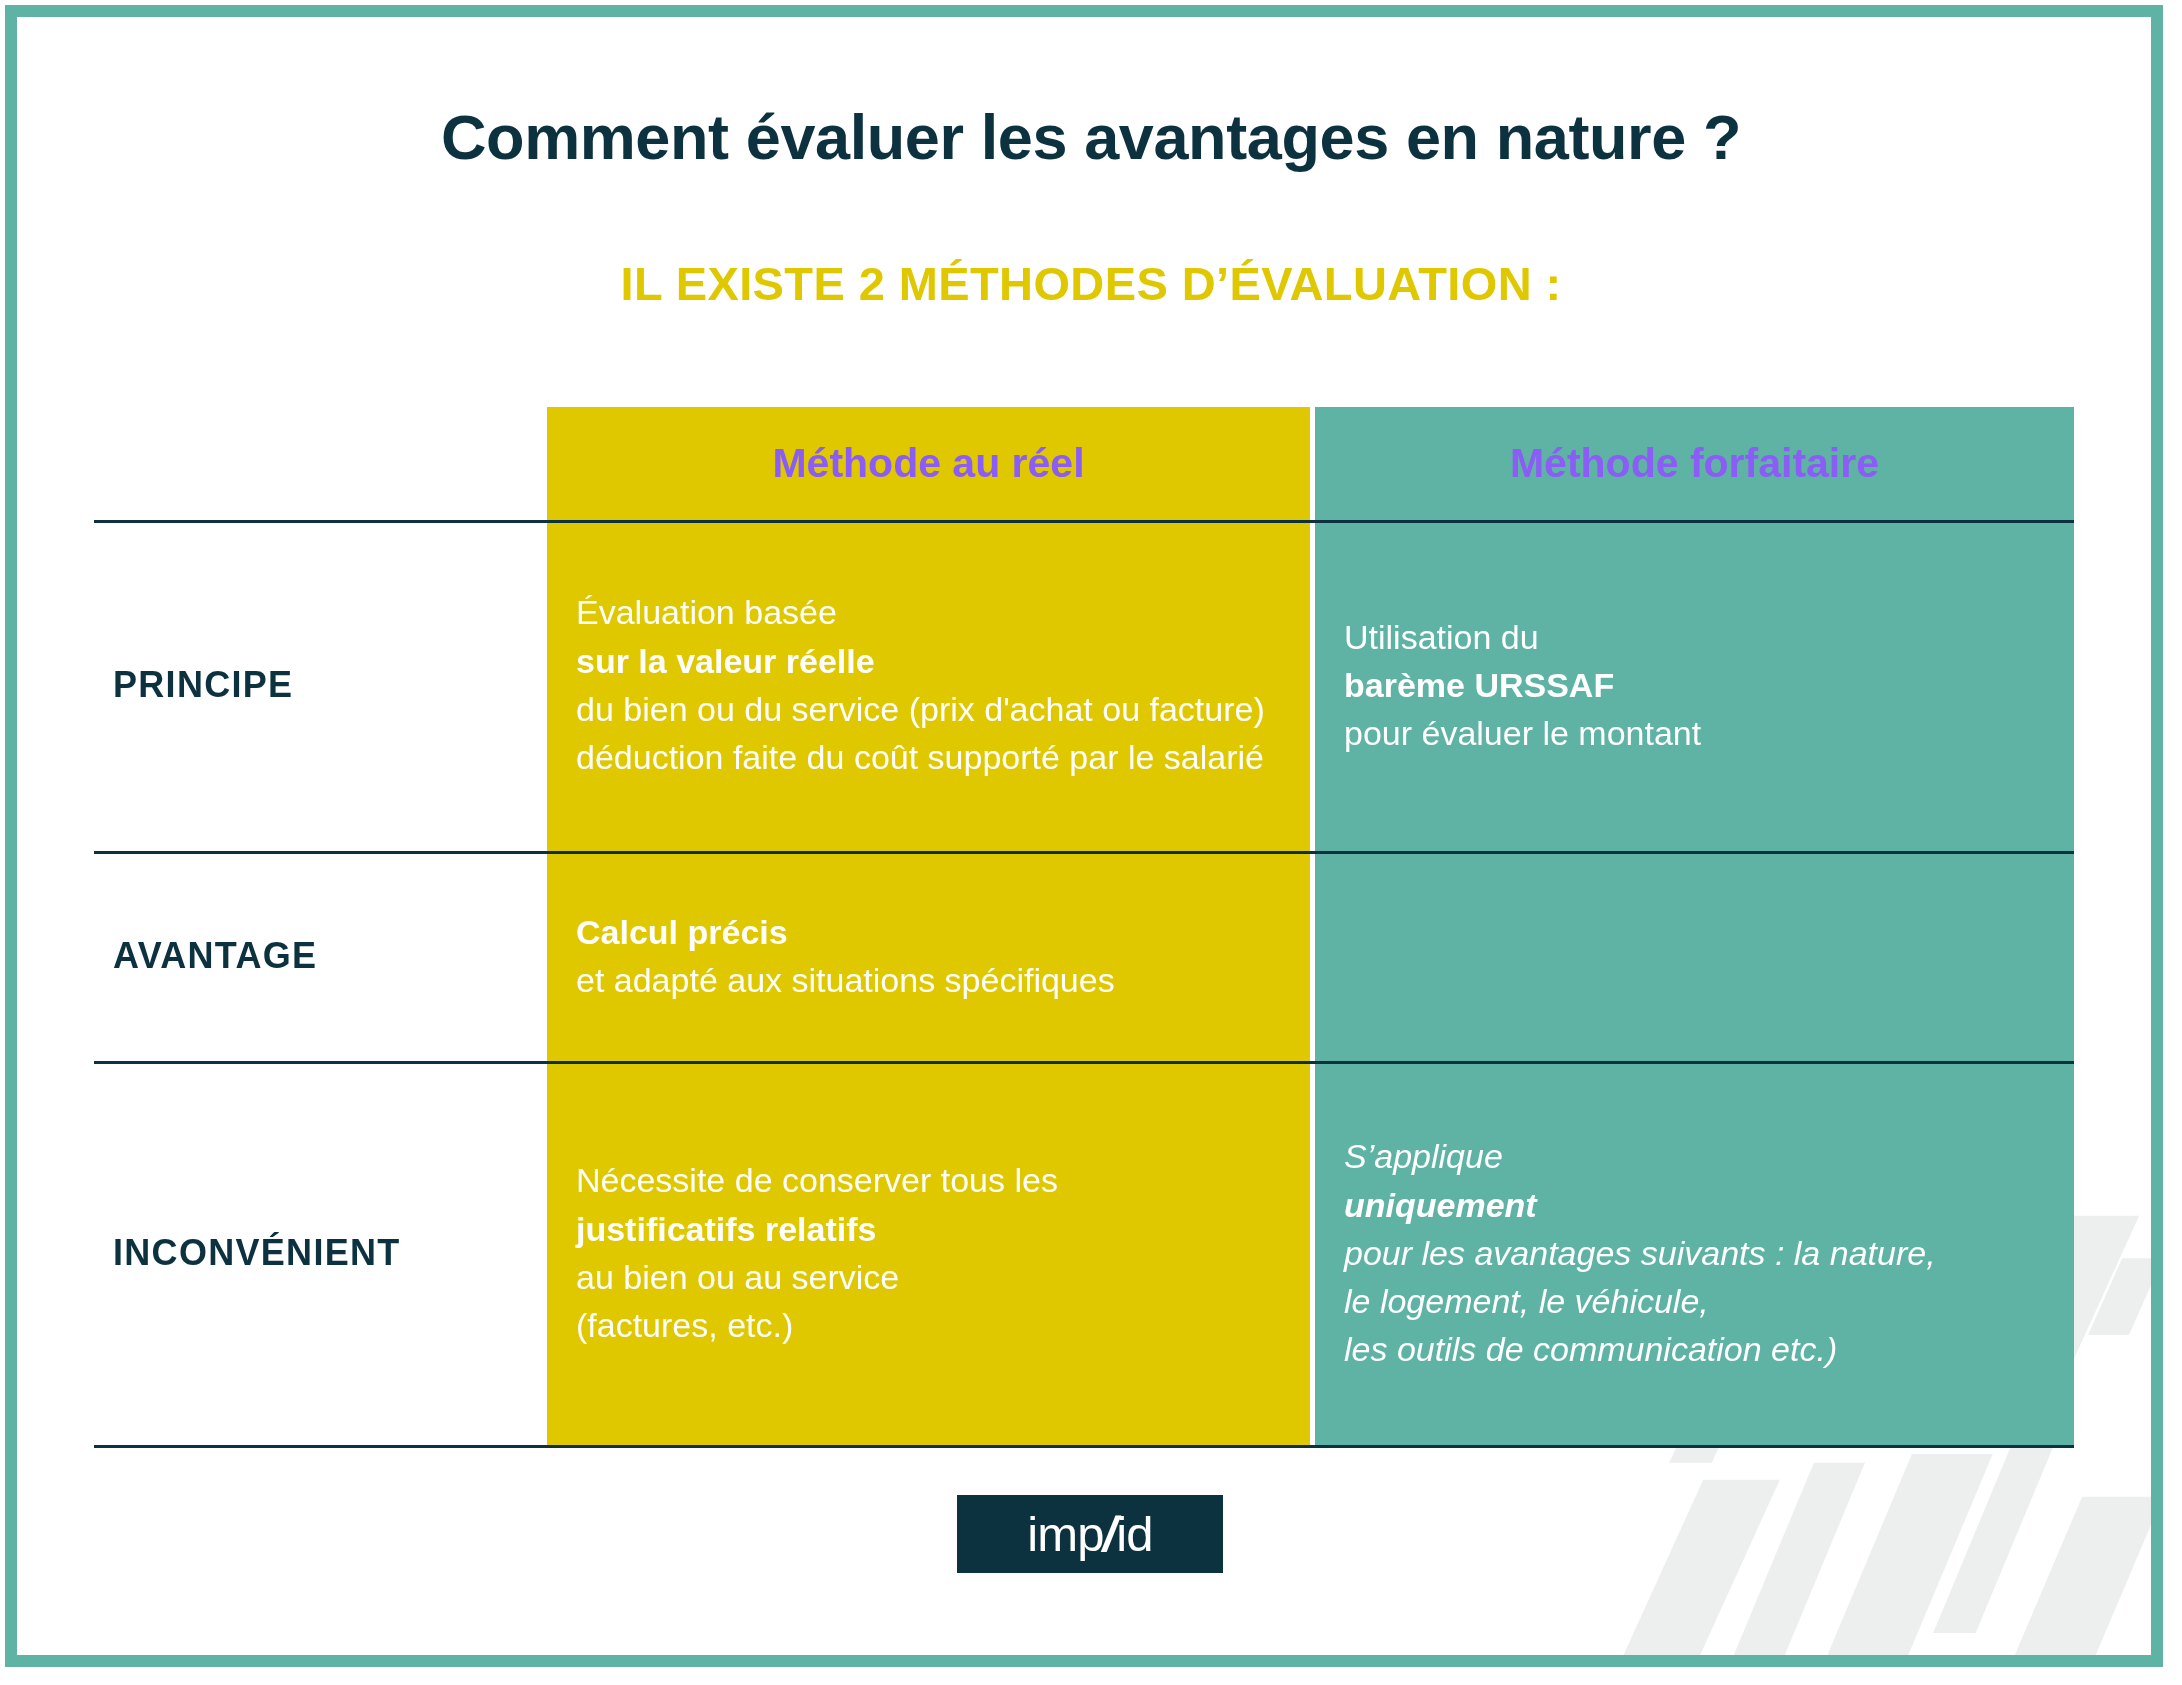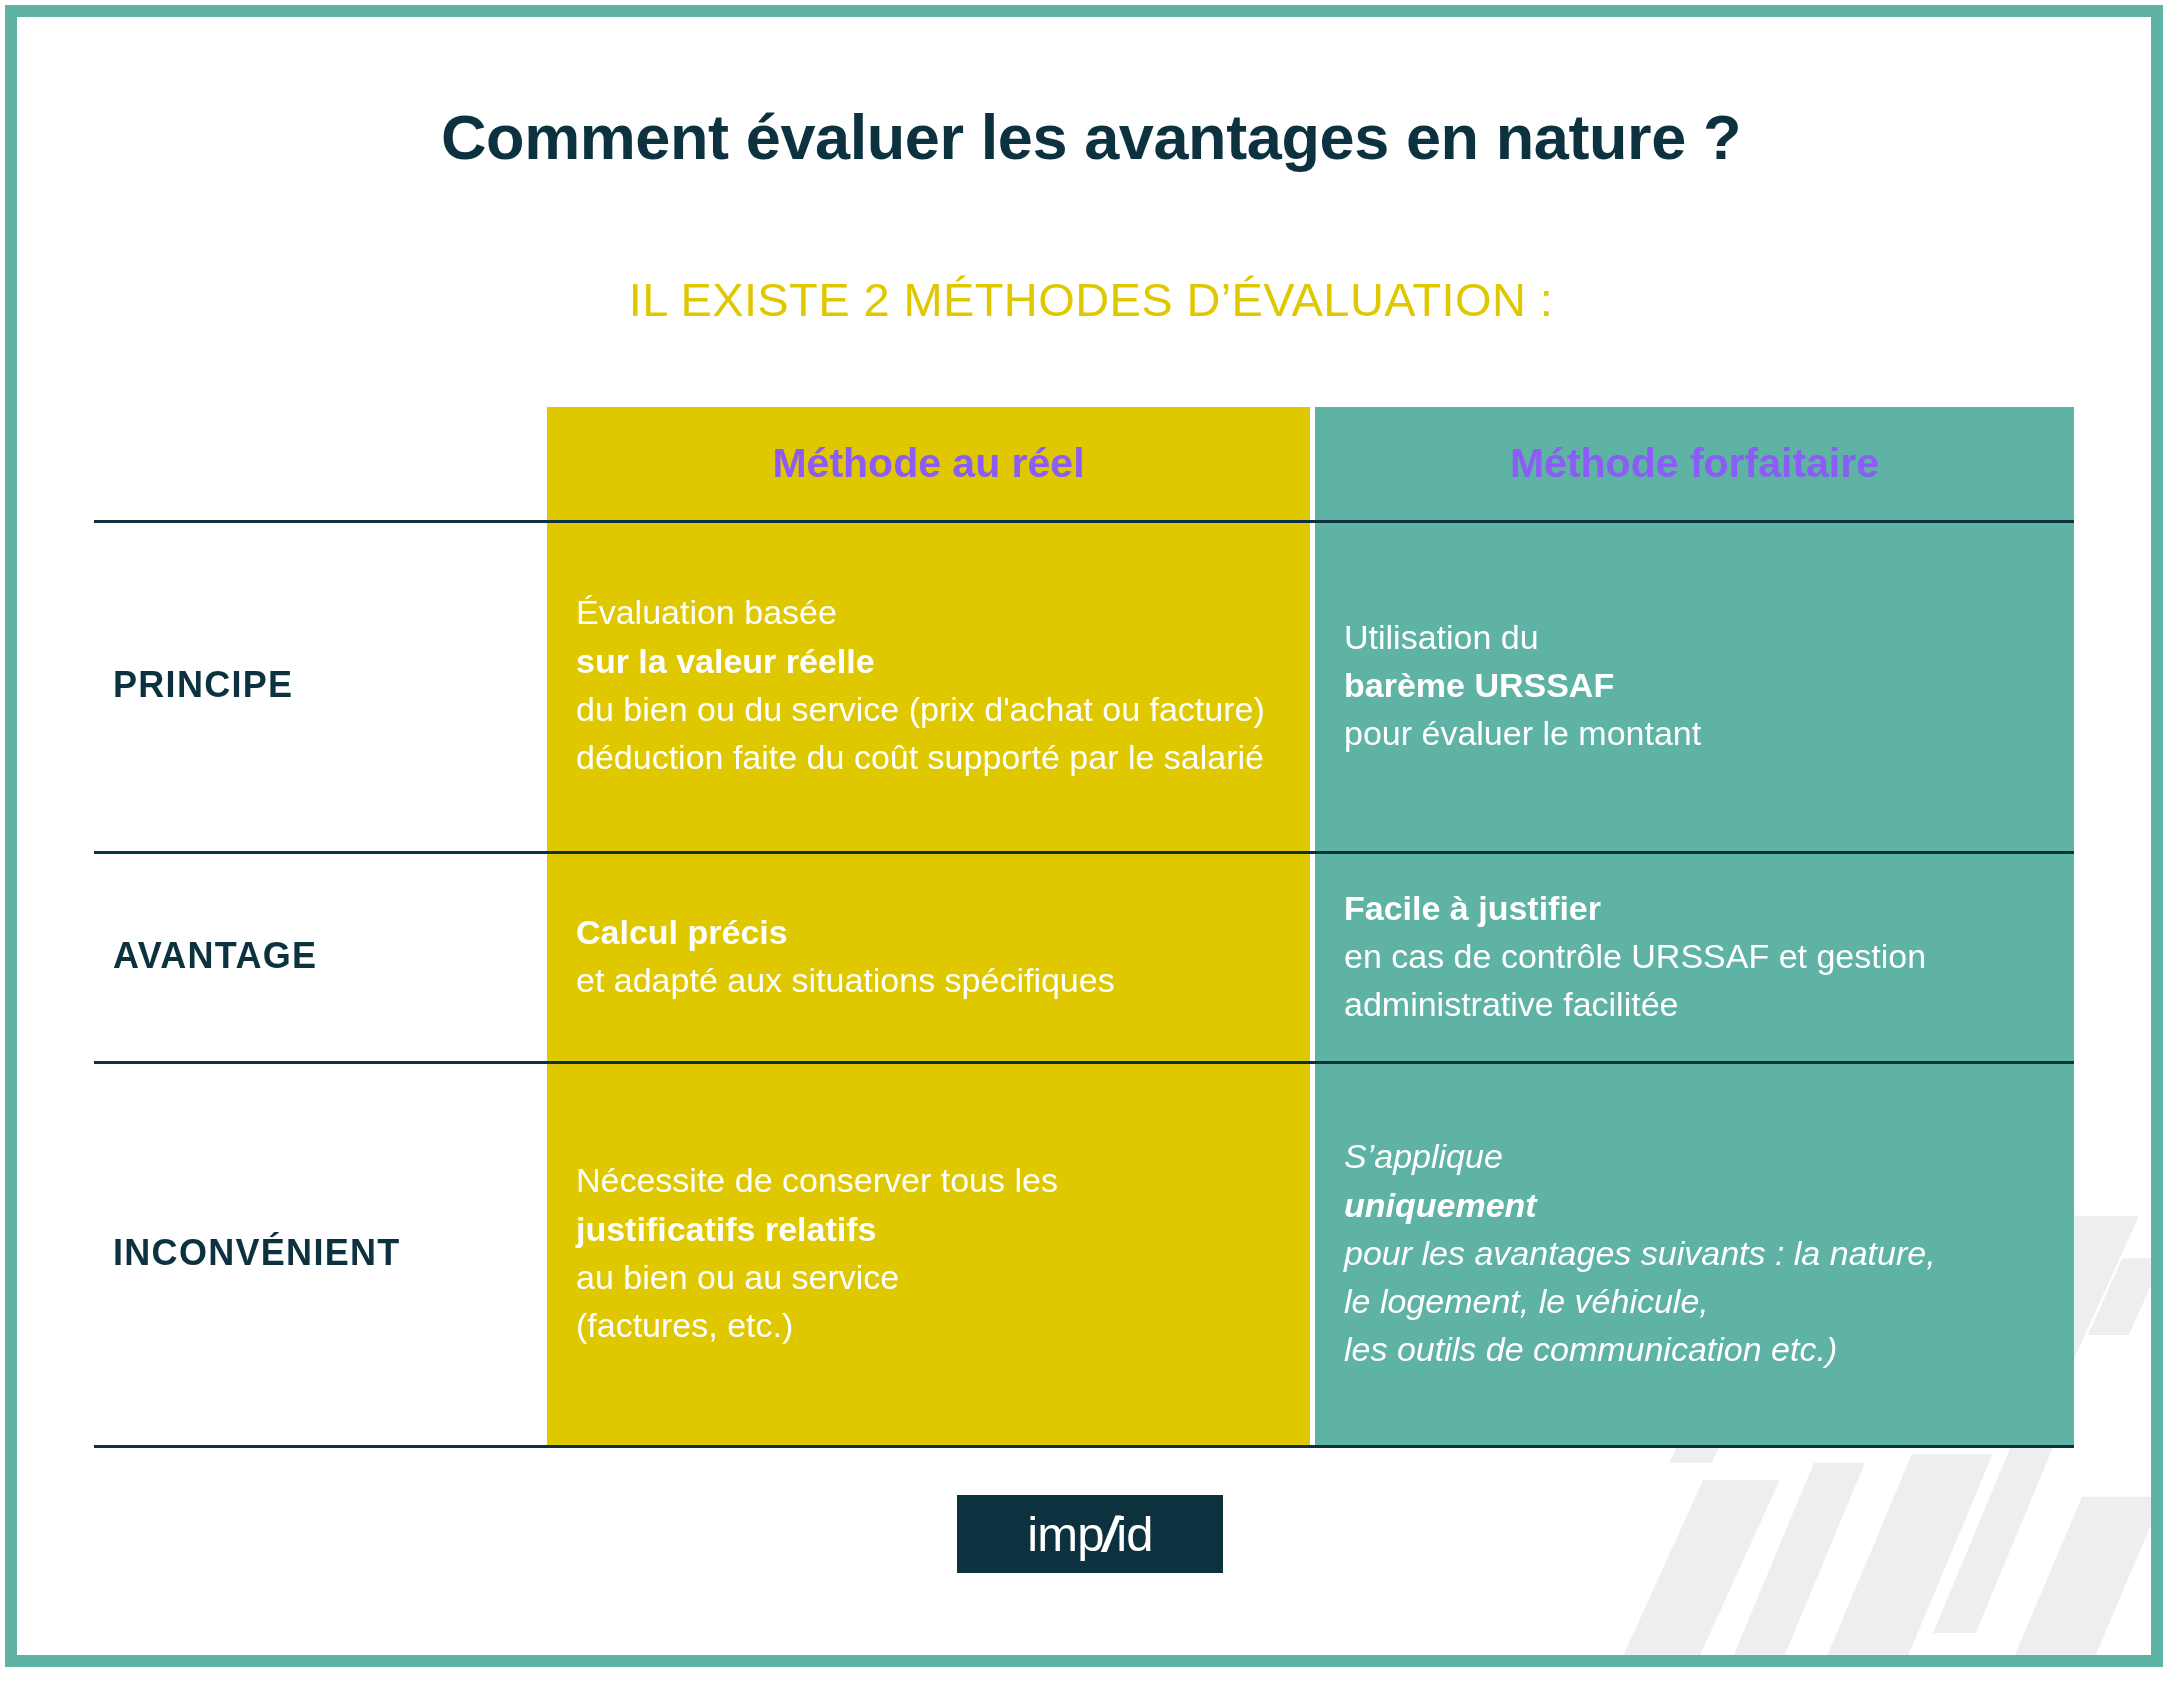--- a/index.html
+++ b/index.html
@@ -58,25 +58,24 @@
     color: #0C313F;
     z-index: 3;
   }
   .subtitle {
     position: absolute;
     left: 0;
     top: 256px;
     width: 2182px;
     text-align: center;
     font-size: 47px;
-    font-weight: 400;
+    font-weight: 700;
     letter-spacing: 0.4px;
     color: #DFC800;
     z-index: 3;
-    margin-top: 16px;
   }
 
   
   .table {
     position: absolute;
     left: 94px;
     top: 407px;
     width: 1980px;  
     height: 1042px; 
     z-index: 3;
@@ -236,21 +235,20 @@
     <div class="head-cell teal">Méthode forfaitaire</div>
 
     <div class="row-label r1">PRINCIPE</div>
     <div class="row-label r2">AVANTAGE</div>
     <div class="row-label r3">INCONVÉNIENT</div>
 
     <div class="body-cell cell-y1">Évaluation basée <b>sur la valeur réelle</b> du bien ou du service (prix d'achat ou facture) déduction faite du coût supporté par le salarié</div>
     <div class="body-cell cell-t1">Utilisation du <b>barème URSSAF</b> pour évaluer le montant</div>
 
     <div class="body-cell cell-y2"><b>Calcul précis</b> et adapté aux situations spécifiques</div>
-    <div class="body-cell cell-t2"><b>Facile à justifier</b> en cas de contrôle URSSAF et gestion administrative facilitée</div>
 
     <div class="body-cell cell-y3">Nécessite de conserver tous les <b>justificatifs relatifs</b> au bien ou au service<br>(factures, etc.)</div>
     <div class="body-cell cell-t3">S’applique <b>uniquement</b> pour les avantages suivants : la nature,<br>le logement, le véhicule,<br>les outils de communication etc.)</div>
   </div>
 
   <div class="logo">
     <span class="logo-text"><span>imp</span><span class="slash">/</span><span>id</span></span>
   </div>
 
   <div class="frame"></div>

